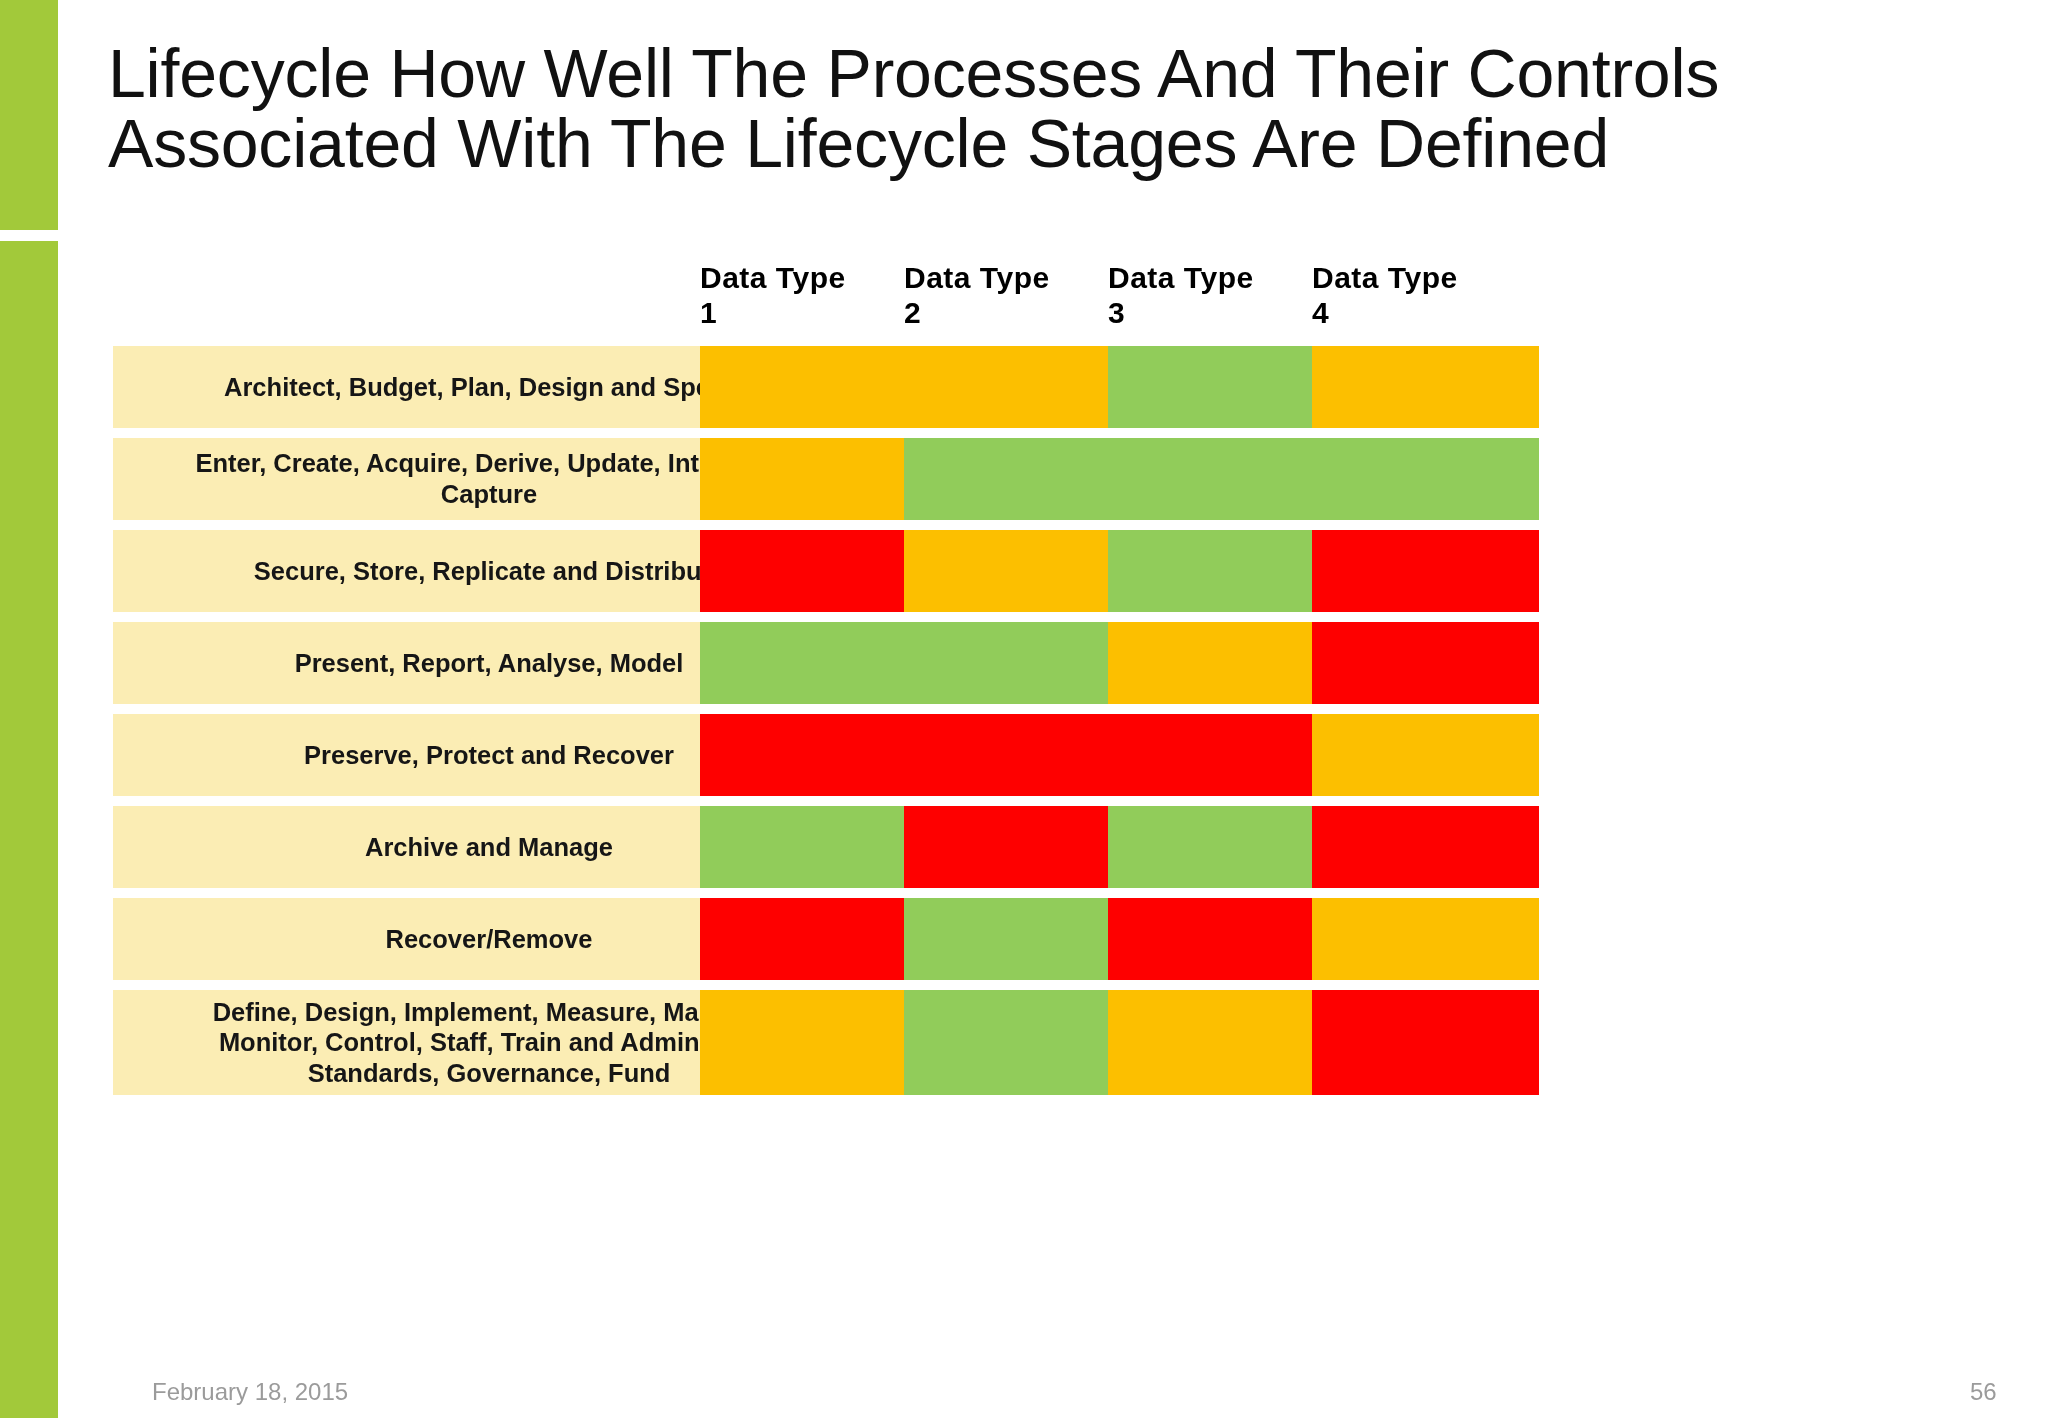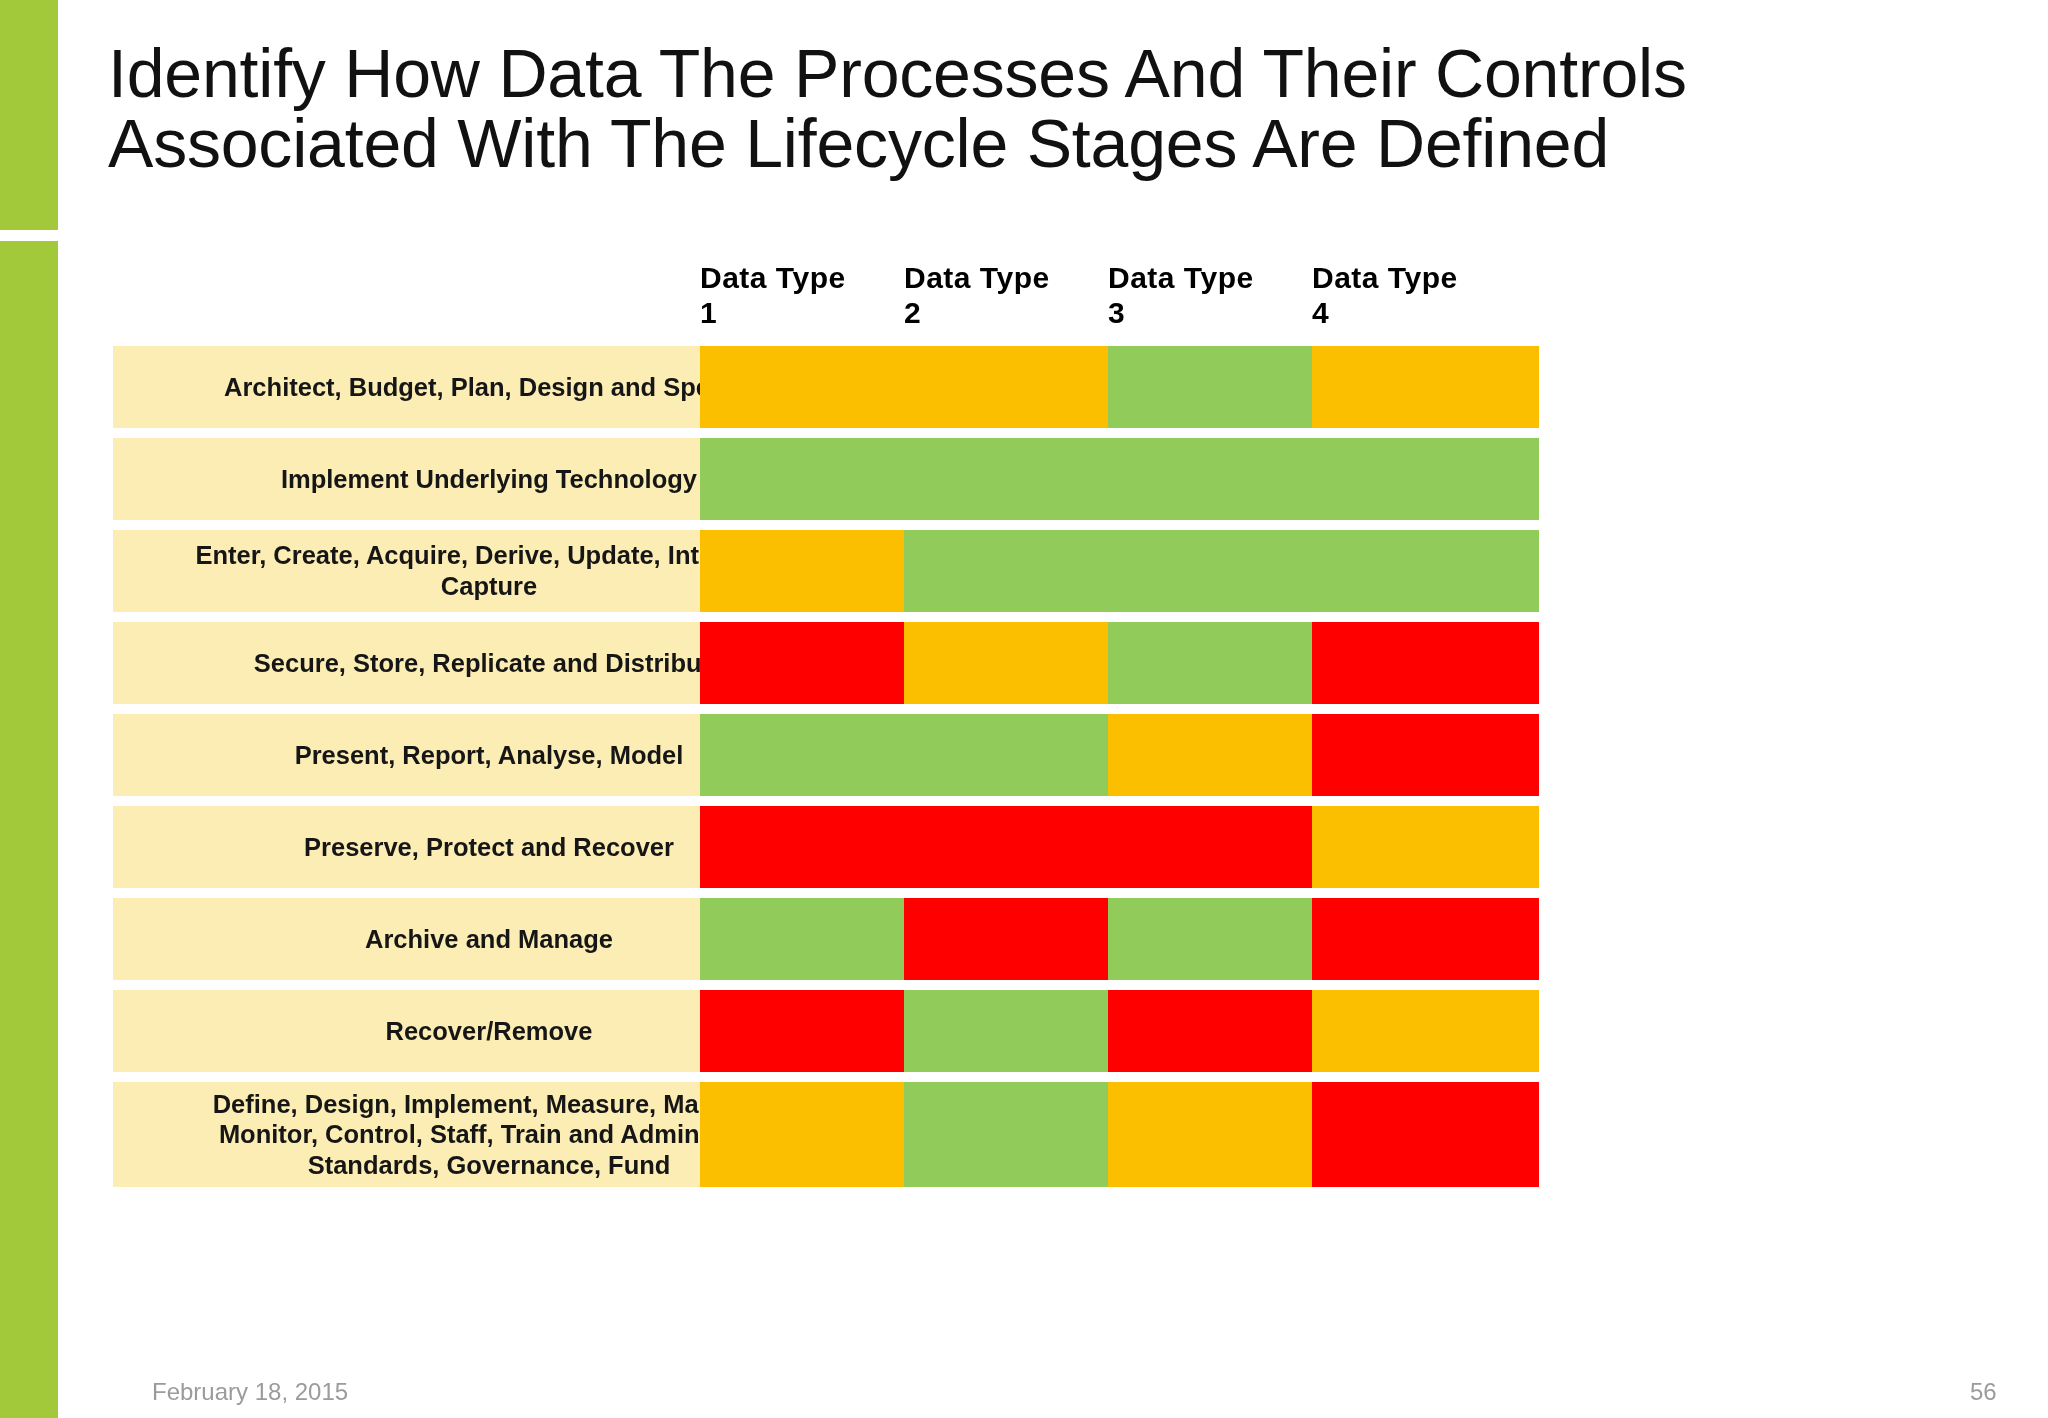--- a/index.html
+++ b/index.html
@@ -127,21 +127,21 @@
   }
 </style>
 </head>
 <body>
 
 <div id="slide">
 
   <div class="accent-bar top"></div>
   <div class="accent-bar bottom"></div>
 
-  <div class="title">Identify How Data The Processes And Their Controls
+  <div class="title">Lifecycle How Well The Processes And Their Controls
 Associated With The Lifecycle Stages Are Defined</div>
 
   <div class="matrix">
     <div class="col-headers">
         <div class="col-header" style="left: 587px;">
           <span class="ct-line1">Data  Type</span>
           <span class="ct-line2">1</span>
         </div>
         <div class="col-header" style="left: 791px;">
           <span class="ct-line1">Data  Type</span>
@@ -161,29 +161,20 @@
           <div class="row-label">
             <span>Architect, Budget, Plan, Design and Specify</span>
           </div>
           <div class="cell amber" title="Data Type 1 — Architect, Budget, Plan, Design and Specify: amber" style="left: 587px;"></div>
           <div class="cell amber" title="Data Type 2 — Architect, Budget, Plan, Design and Specify: amber" style="left: 791px;"></div>
           <div class="cell green" title="Data Type 3 — Architect, Budget, Plan, Design and Specify: green" style="left: 995px;"></div>
           <div class="cell amber" title="Data Type 4 — Architect, Budget, Plan, Design and Specify: amber" style="left: 1199px;"></div>
         </div>
         <div class="row">
           <div class="row-label">
-            <span>Implement Underlying Technology</span>
-          </div>
-          <div class="cell green" title="Data Type 1 — Implement Underlying Technology: green" style="left: 587px;"></div>
-          <div class="cell green" title="Data Type 2 — Implement Underlying Technology: green" style="left: 791px;"></div>
-          <div class="cell green" title="Data Type 3 — Implement Underlying Technology: green" style="left: 995px;"></div>
-          <div class="cell green" title="Data Type 4 — Implement Underlying Technology: green" style="left: 1199px;"></div>
-        </div>
-        <div class="row">
-          <div class="row-label">
             <span>Enter, Create, Acquire, Derive, Update, Integrate,
 Capture</span>
           </div>
           <div class="cell amber" title="Data Type 1 — Enter, Create, Acquire, Derive, Update, Integrate, Capture: amber" style="left: 587px;"></div>
           <div class="cell green" title="Data Type 2 — Enter, Create, Acquire, Derive, Update, Integrate, Capture: green" style="left: 791px;"></div>
           <div class="cell green" title="Data Type 3 — Enter, Create, Acquire, Derive, Update, Integrate, Capture: green" style="left: 995px;"></div>
           <div class="cell green" title="Data Type 4 — Enter, Create, Acquire, Derive, Update, Integrate, Capture: green" style="left: 1199px;"></div>
         </div>
         <div class="row">
           <div class="row-label">

